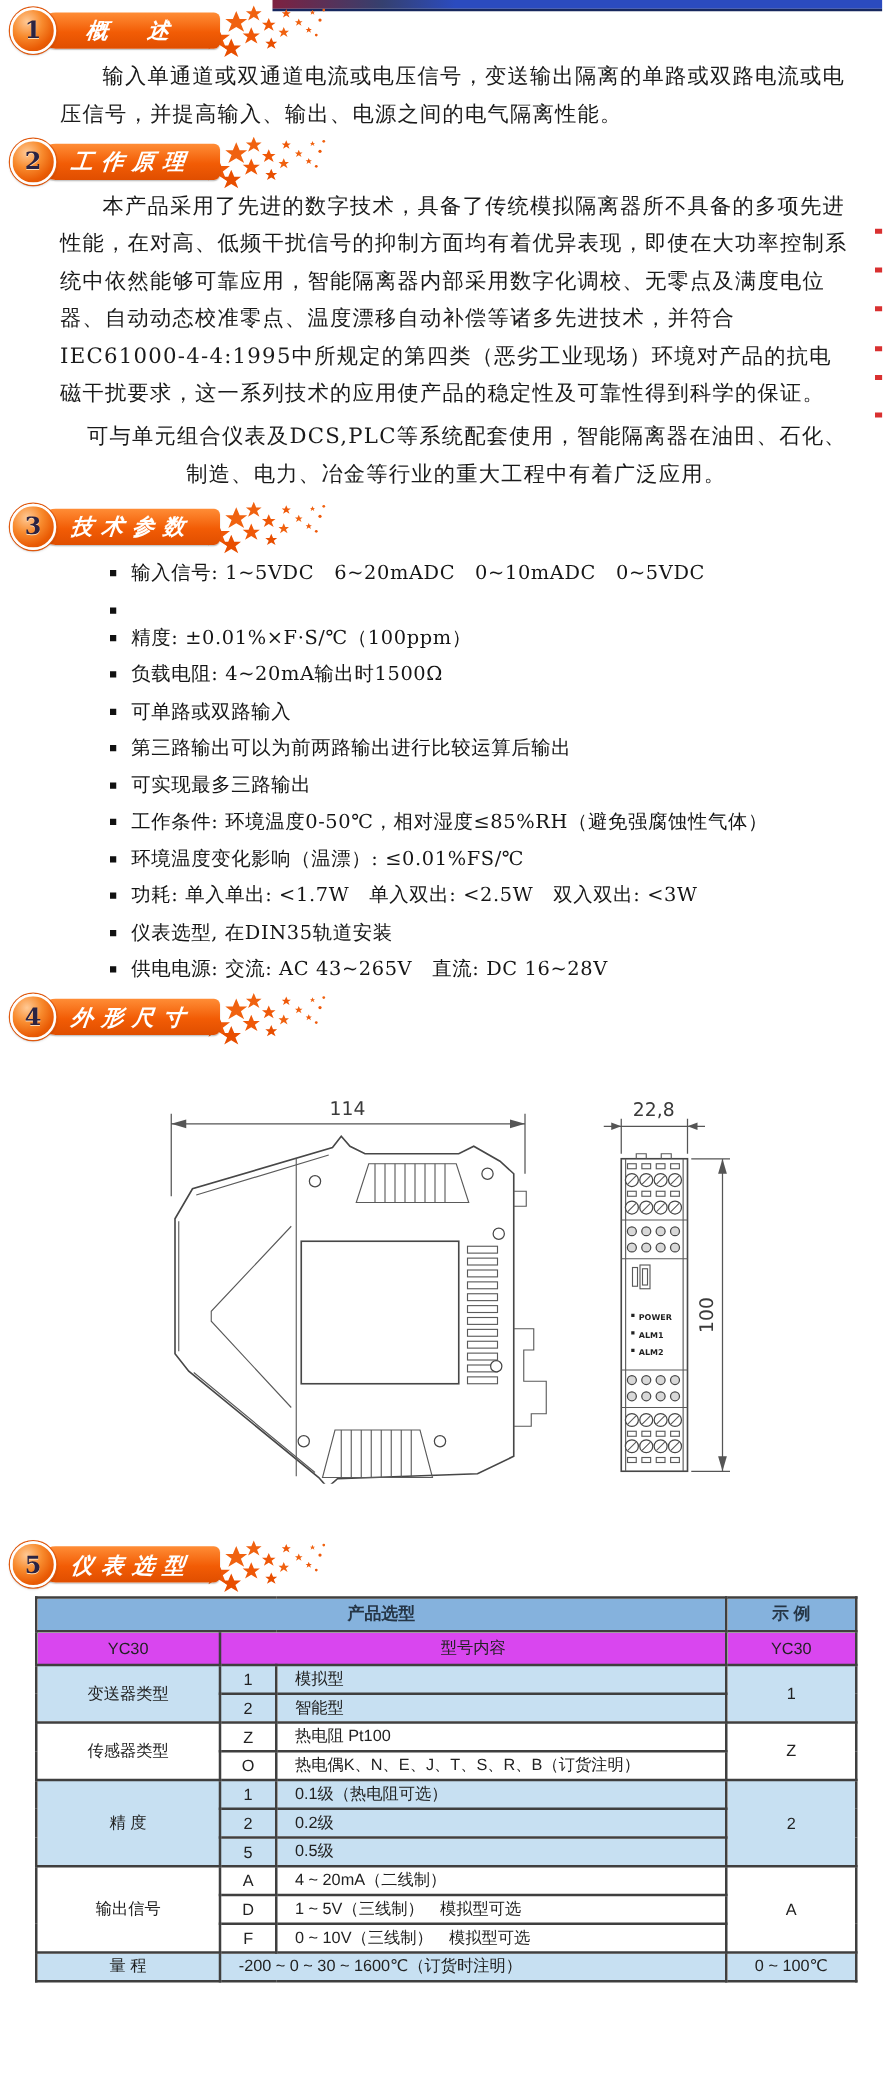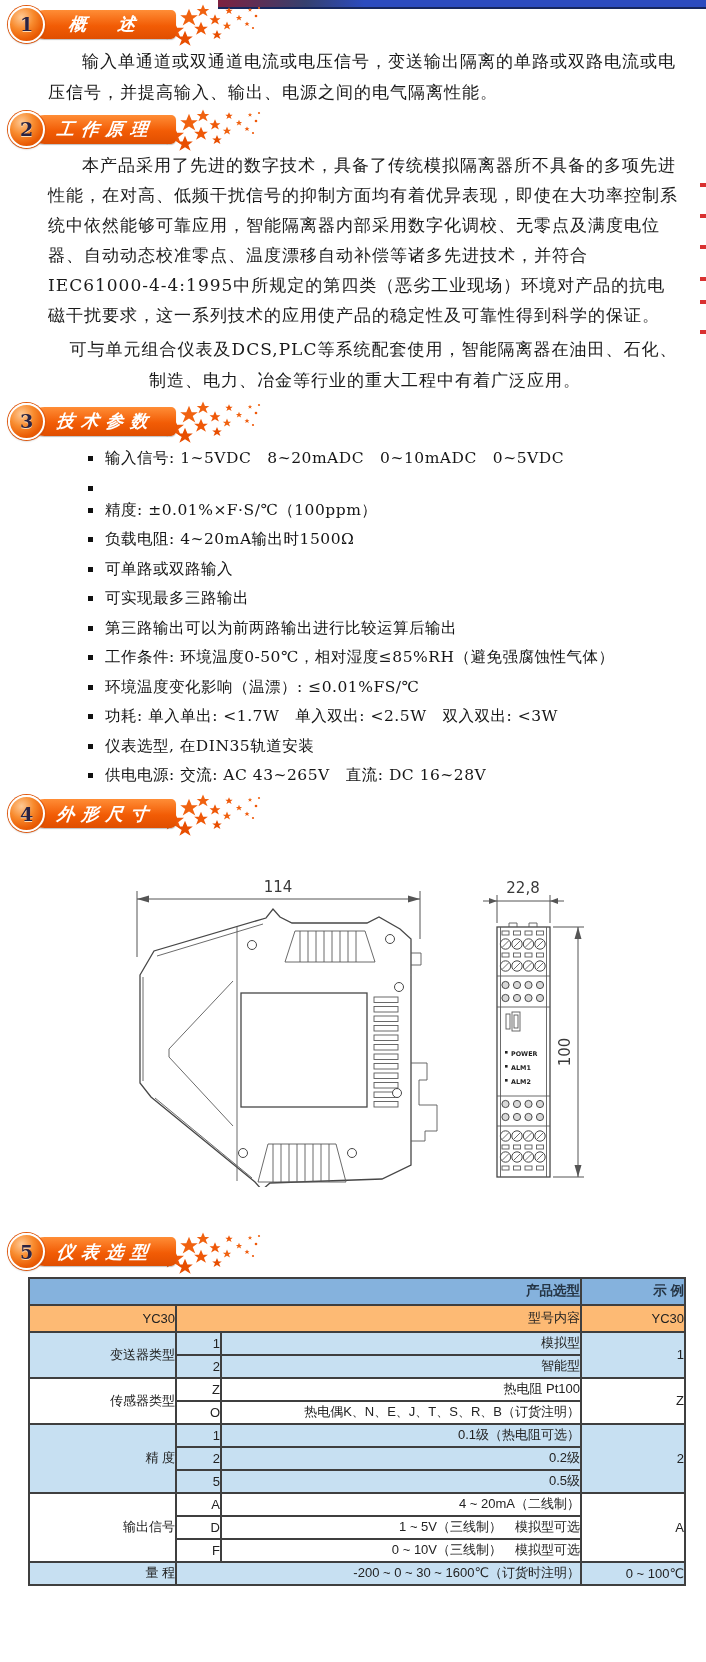--- a/index.html
+++ b/index.html
@@ -44,26 +44,26 @@
   .dtx{font-family:"DejaVu Sans","Liberation Sans",sans-serif;font-size:15px;fill:#3a3a3a;}
   .oln{stroke:#474747;stroke-width:1.3;fill:none;}
   .thin{stroke:#5a5a5a;stroke-width:.9;fill:none;}
   .scr{stroke:#474747;stroke-width:1;fill:#ffffff;}
   .tgrey{stroke:#474747;stroke-width:1;fill:#d9d9d9;}
   .ledtx{font-family:"DejaVu Sans","Liberation Sans",sans-serif;font-size:6.4px;font-weight:bold;fill:#1f1f1f;}
 
   
   .sel-table{border-collapse:collapse;margin:6px 0 0 28px;table-layout:fixed;width:656px;
              font-family:"Liberation Sans","DejaVu Sans",sans-serif;font-size:13px;color:#222;}
-  .sel-table td{border:2px solid #3f3f3f;text-align:right;padding:0;height:21px;overflow:hidden;}
+  .sel-table td{border:2px solid #3f3f3f;text-align:center;padding:0;height:21px;overflow:hidden;}
   .sel-table tr.hdr td{height:25px;background:#85b2dd;font-weight:bold;font-size:13.5px;color:#253545;}
-  .sel-table tr.model td{height:25px;background:#fdba74;}
+  .sel-table tr.model td{height:25px;background:#d946ef;}
   .sel-table .bl{background:#c7e0f2;}
   .sel-table .wh{background:#ffffff;}
-  .sel-table td.desc{text-align:right;padding-left:14px;margin-left:29px;}
+  .sel-table td.desc{text-align:left;padding-left:14px;margin-left:29px;}
 </style>
 </head>
 <body>
 
 <svg width="0" height="0" style="position:absolute">
   <defs>
     <polygon id="star" points="0,-10 2.94,-3.09 9.51,-3.09 4.05,1.18 6.88,8.09 0,3.82 -6.88,8.09 -4.05,1.18 -9.51,-3.09 -2.94,-3.09"></polygon>
     <g id="starcluster">
       <use href="#star" x="0" y="0" transform="translate(12,30) scale(1.05)" fill="#ef5808"></use>
       <use href="#star" transform="translate(27,17) scale(0.92)" fill="#f06210"></use>
@@ -125,44 +125,44 @@
     <div class="ribbon">
       <span class="ttl">技术参数</span>
     </div>
     <svg class="stars" width="102" height="46" viewBox="0 0 102 46">
         <use href="#starcluster"></use>
       </svg>
   </div>
   <ul class="spec-list">
     <li>
         <span class="blt"></span>
-        <span>输入信号: 1~5VDC　8~20mADC　0~10mADC　0~5VDC</span>
+        <span>输入信号: 1~5VDC　6~20mADC　0~10mADC　0~5VDC</span>
       </li>
     <li>
         <span class="blt"></span>
       </li>
     <li>
         <span class="blt"></span>
         <span>精度: ±0.01%×F·S/℃（100ppm）</span>
       </li>
     <li>
         <span class="blt"></span>
         <span>负载电阻: 4~20mA输出时1500Ω</span>
       </li>
     <li>
         <span class="blt"></span>
         <span>可单路或双路输入</span>
       </li>
     <li>
         <span class="blt"></span>
+        <span>第三路输出可以为前两路输出进行比较运算后输出</span>
+      </li>
+    <li>
+        <span class="blt"></span>
         <span>可实现最多三路输出</span>
-      </li>
-    <li>
-        <span class="blt"></span>
-        <span>第三路输出可以为前两路输出进行比较运算后输出</span>
       </li>
     <li>
         <span class="blt"></span>
         <span>工作条件: 环境温度0-50℃，相对湿度≤85%RH（避免强腐蚀性气体）</span>
       </li>
     <li>
         <span class="blt"></span>
         <span>环境温度变化影响（温漂）: ≤0.01%FS/℃</span>
       </li>
     <li>

